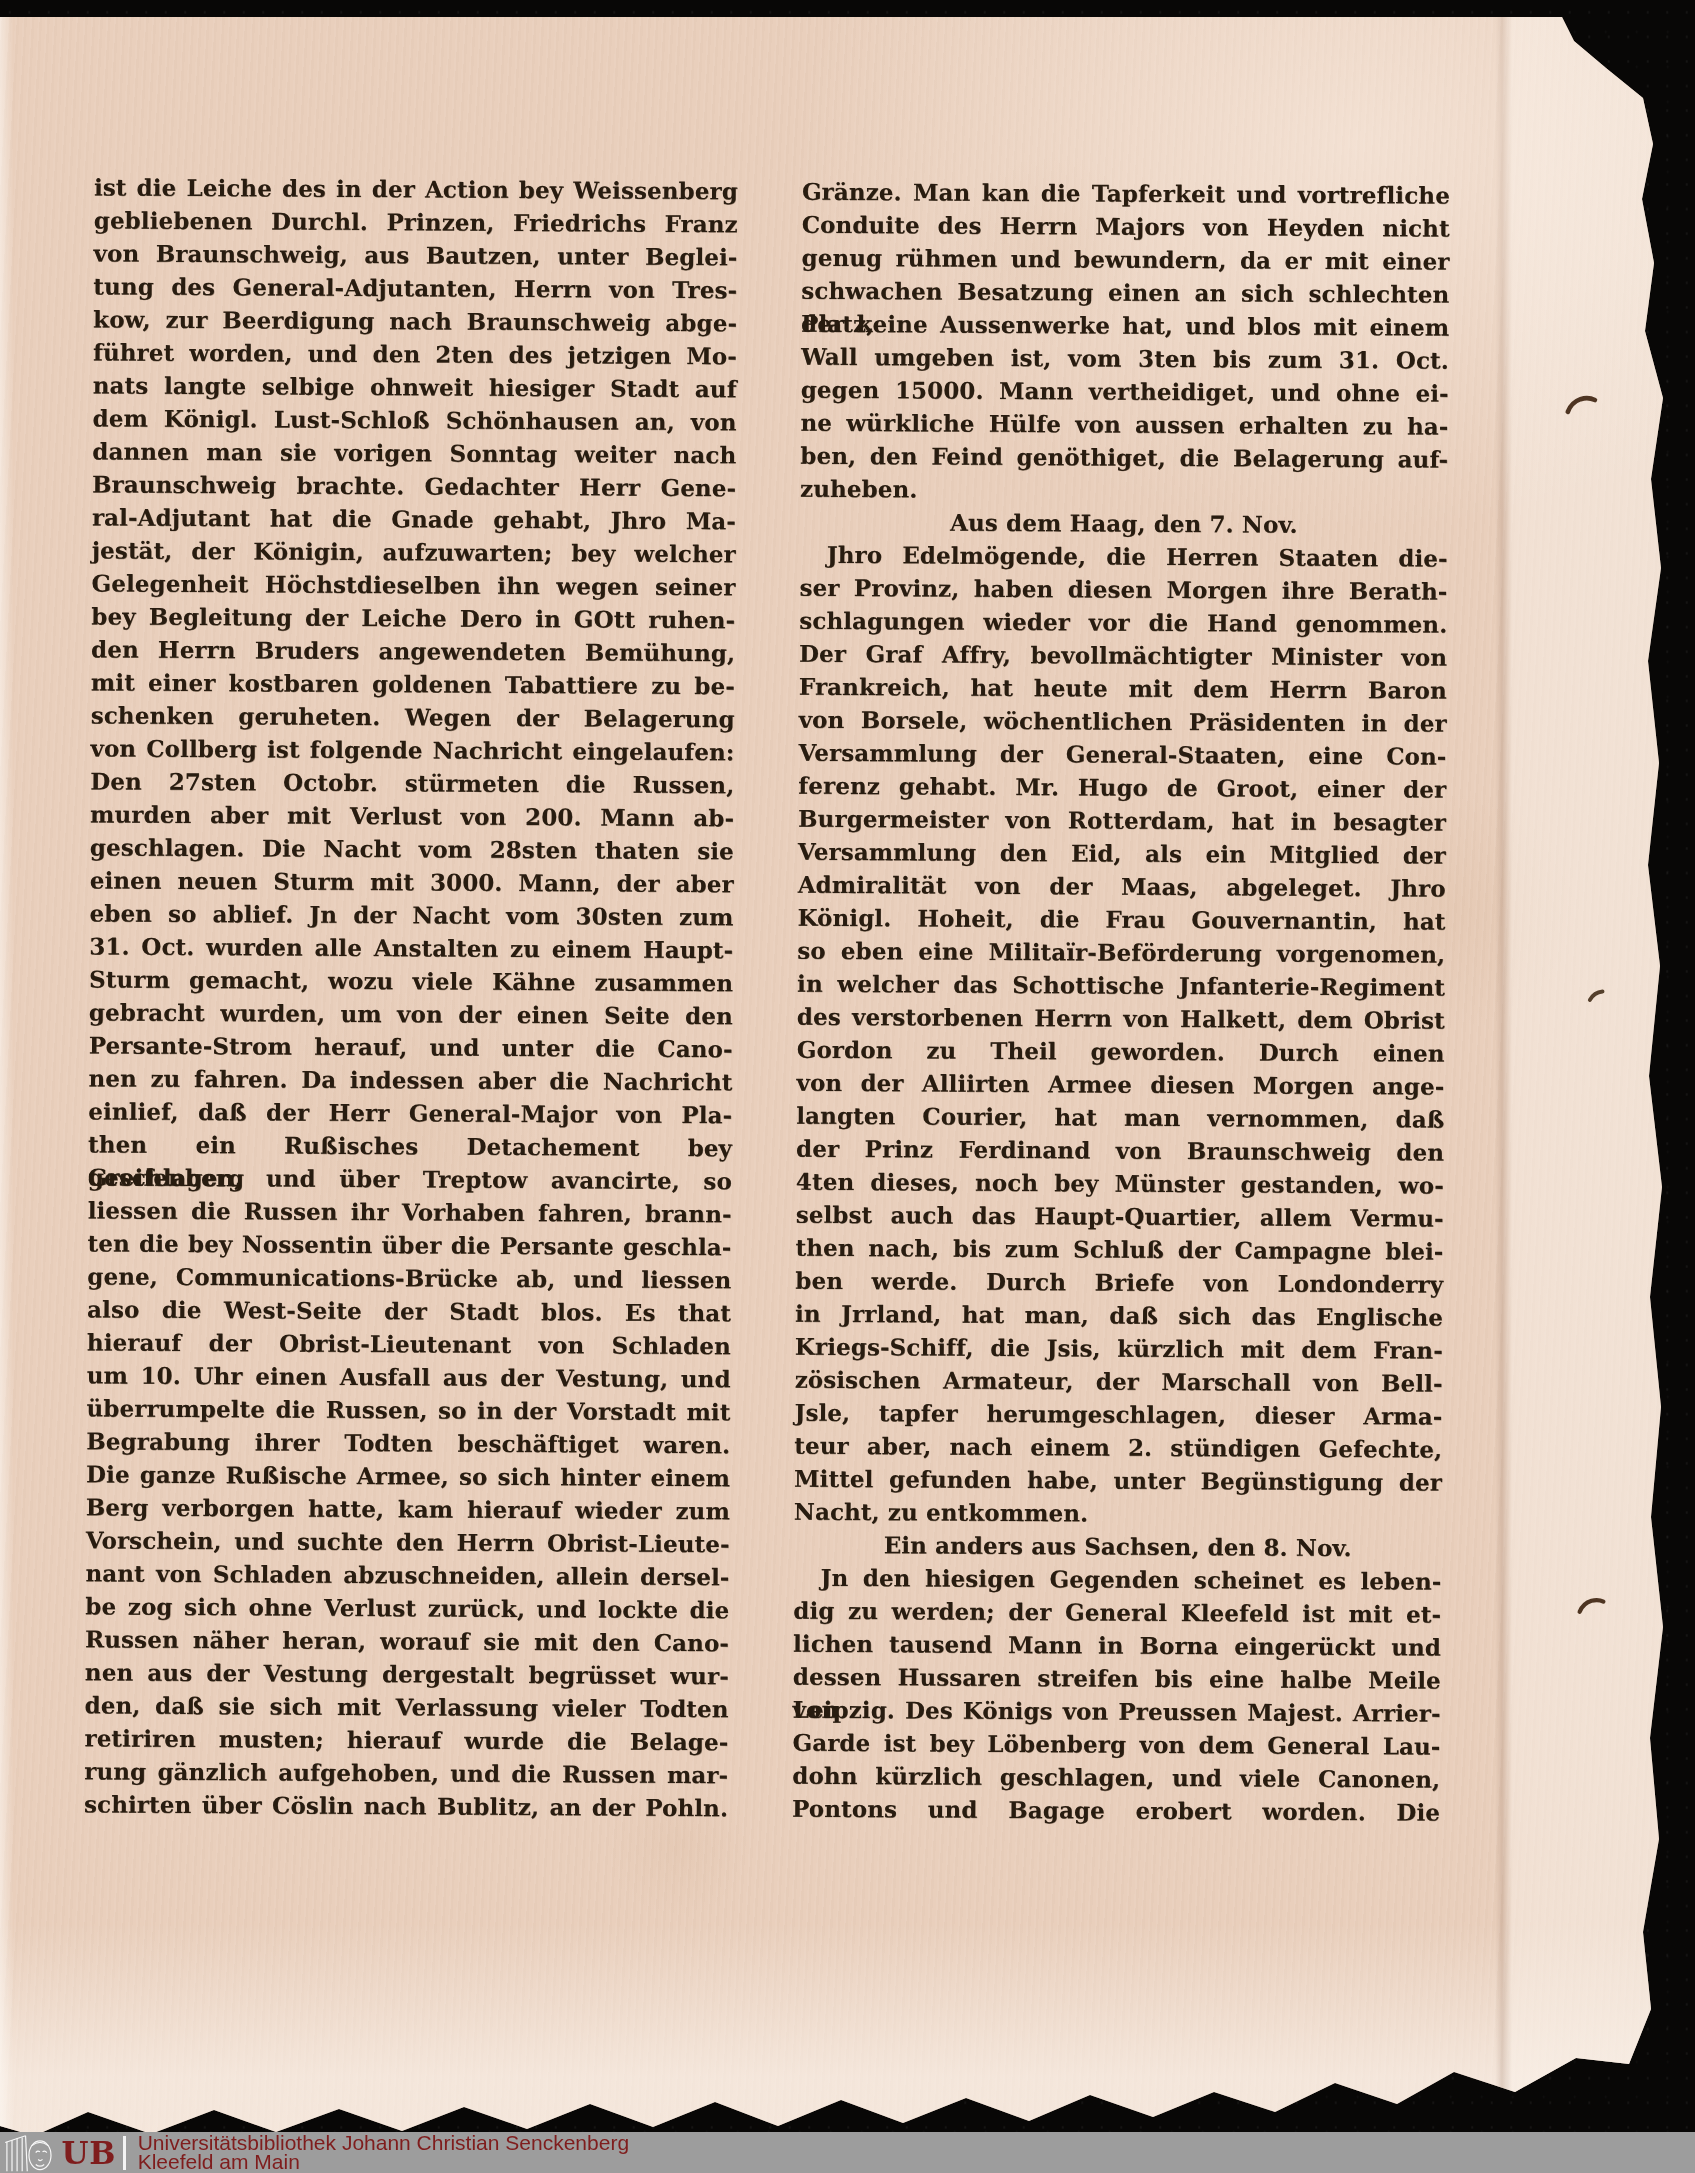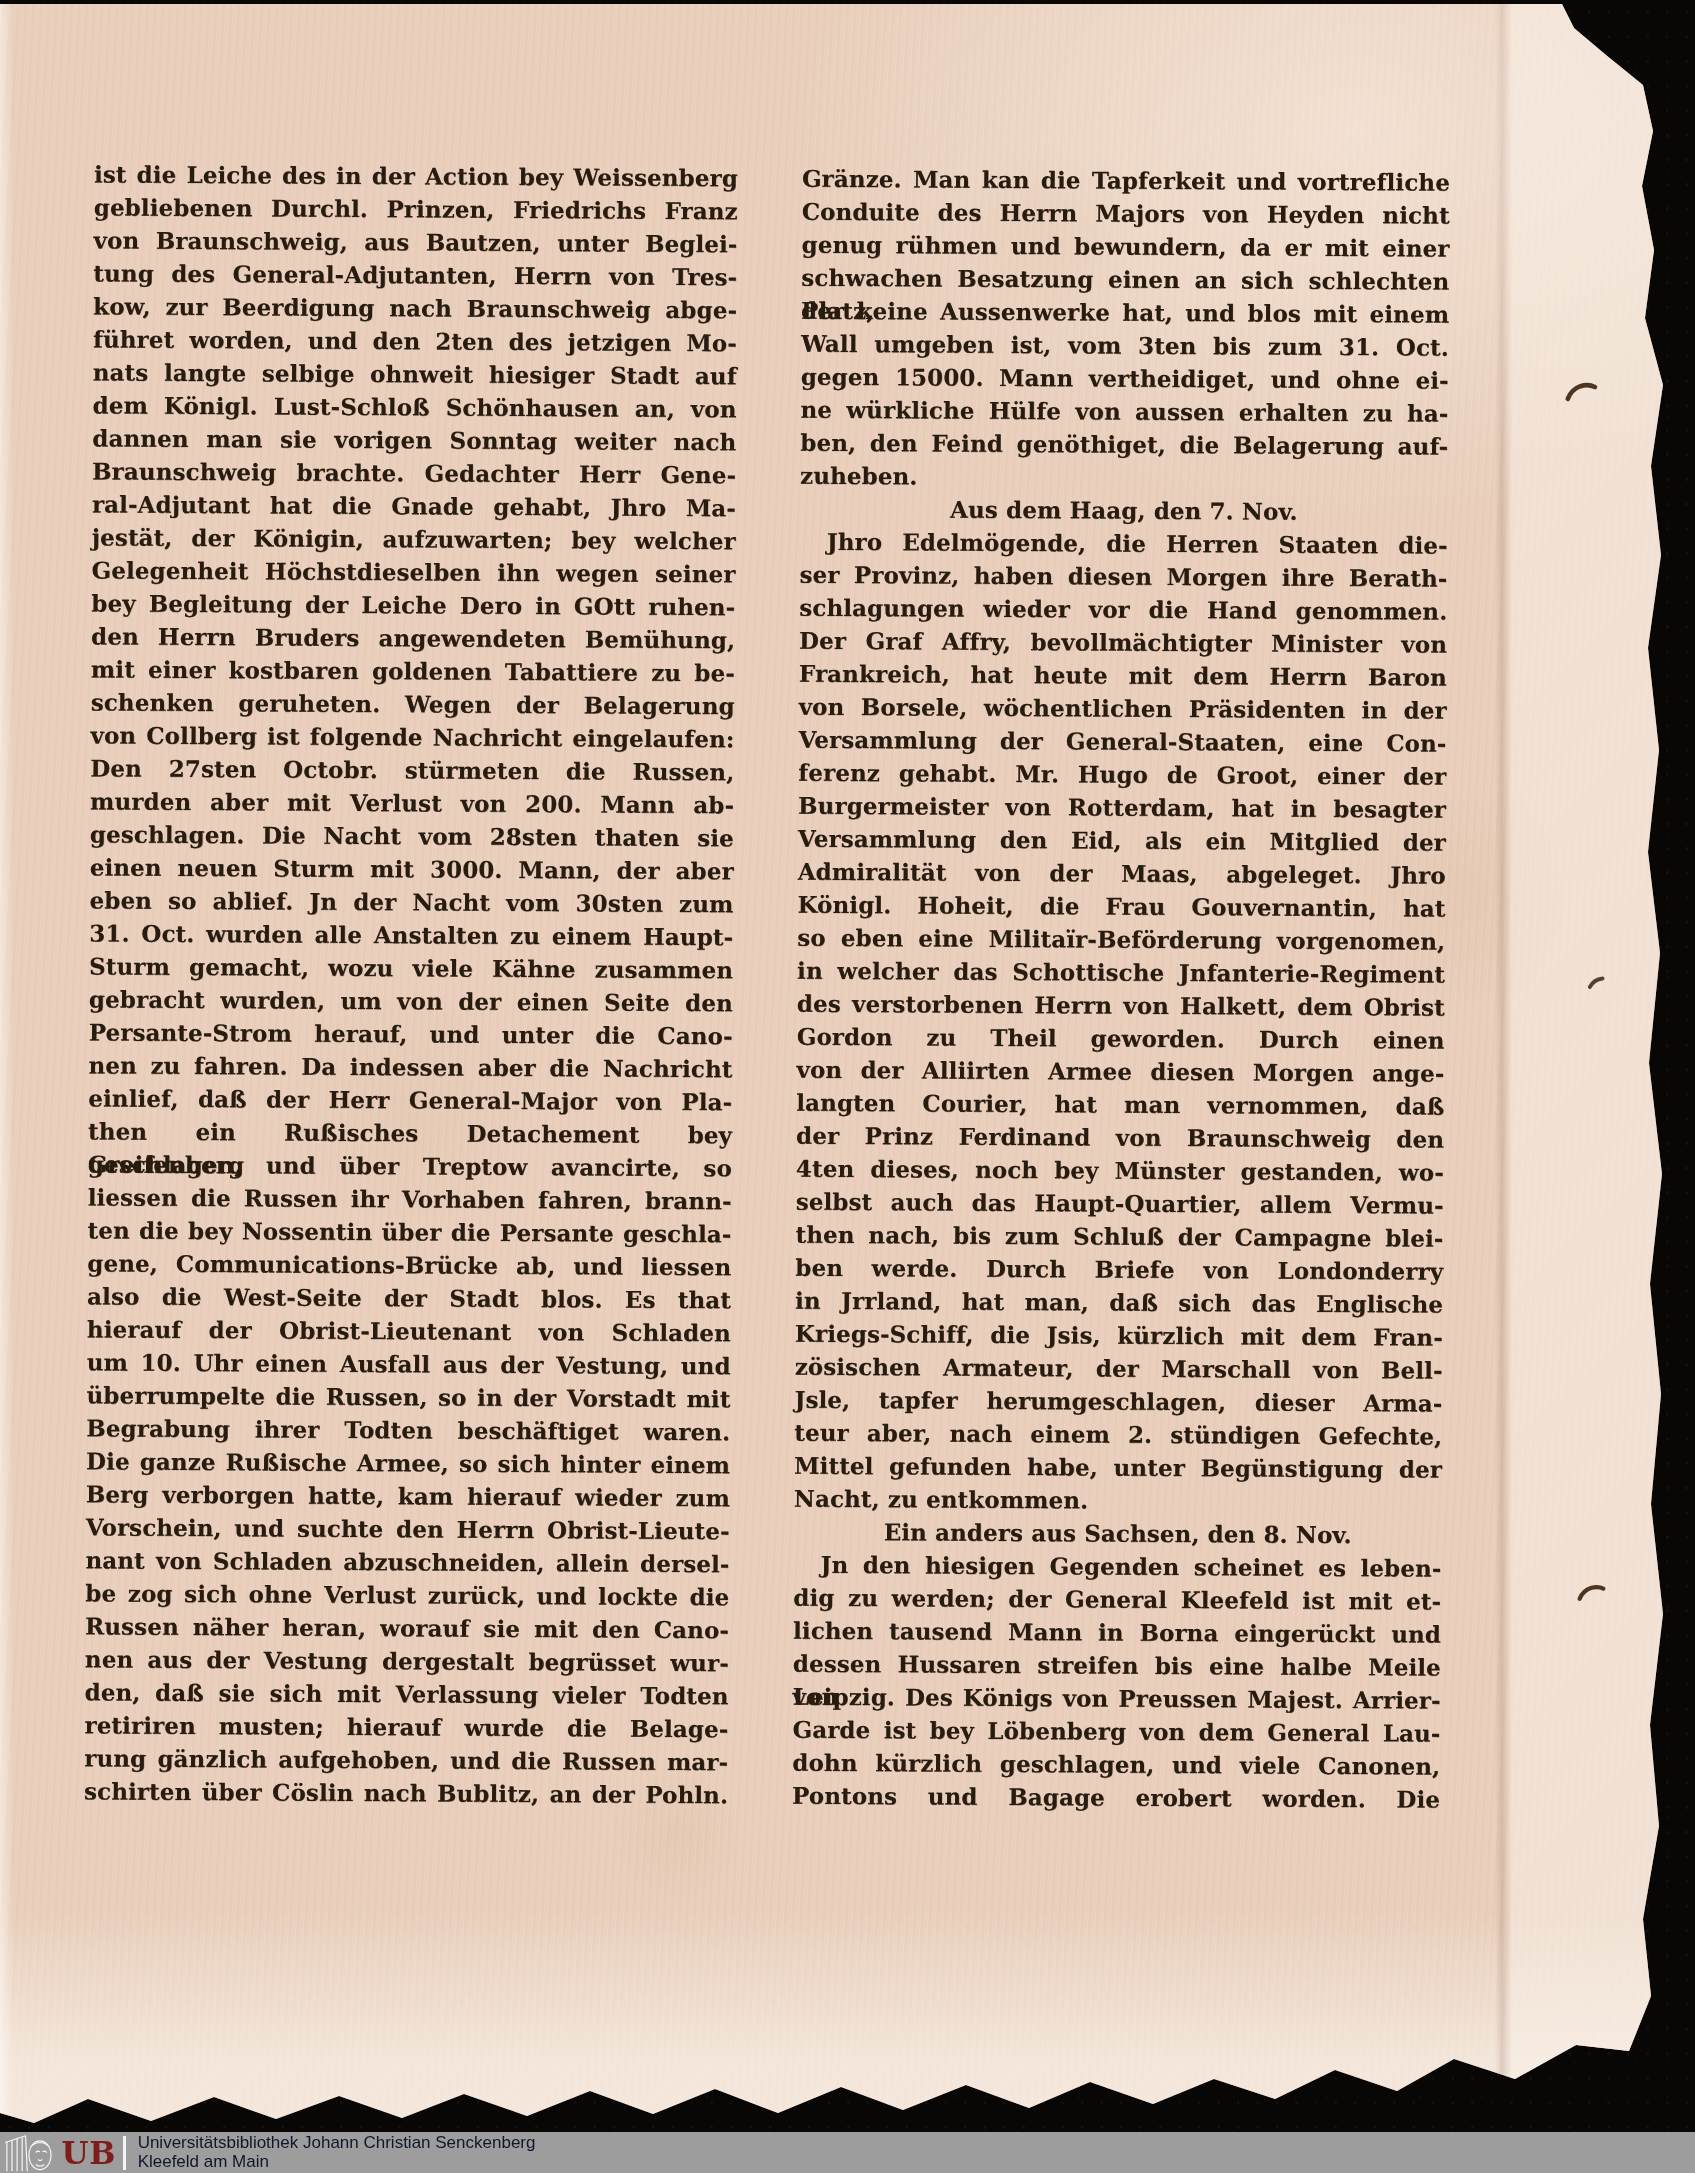--- a/index.html
+++ b/index.html
@@ -9,21 +9,21 @@
     background-image:
       radial-gradient(rgba(255,255,255,0.055) 0.8px, transparent 1.2px),
       radial-gradient(rgba(255,255,255,0.035) 0.8px, transparent 1.2px);
     background-size:19.5px 24.6px, 31px 35px;
     background-position:0 0, 9.3px 14.4px;
     font-family:"DejaVu Serif", serif;
   }
 
   
   .paper{
-    position:absolute;left:0;top:4px;width:1695px;height:2127px;
+    position:absolute;left:0;top:17px;width:1695px;height:2127px;
     background-color:#e9cfbc;
     background-image:
       linear-gradient(90deg, rgba(255,252,248,0.55) 0px, rgba(255,252,248,0) 13.6px),
       radial-gradient(ellipse 805px 551px at 80% 6%, rgba(255,246,238,0.45), transparent 70%),
       linear-gradient(90deg, transparent 1495px, rgba(134,99,78,0.20) 1502px, rgba(250,242,234,0.50) 1512px, rgba(249,241,233,0.55) 1657px),
       linear-gradient(180deg, transparent 1907px, rgba(252,246,240,0.60) 2060px),
       radial-gradient(circle 136px at 62% 11%, rgba(186,136,94,0.10), transparent 70%),
       radial-gradient(circle 195px at 24% 52%, rgba(198,158,118,0.09), transparent 70%),
       radial-gradient(circle 170px at 86% 42%, rgba(190,148,108,0.09), transparent 70%),
       radial-gradient(circle 102px at 40% 86%, rgba(186,140,100,0.08), transparent 70%),
@@ -68,22 +68,22 @@
     position:absolute;left:0;bottom:0;width:1695px;height:42px;
     background:#9d9d9d;display:flex;align-items:center;
   }
   .logo-wrap{display:flex;align-items:center;height:100%;padding-left:5.1px;}
   .ub-text{
     font-family:"DejaVu Serif", serif;font-weight:700;font-size:31px;
     color:#7f1d1d;line-height:1;margin-left:3.4px;letter-spacing:0.8px;
   }
   .footer-divider{width:2.5px;height:34px;background:#f3f3f3;margin:0 12px 0 6.8px;}
   .footer-text{
-    font-family:"Liberation Sans", sans-serif;color:#0f172a;
-    font-size:17px;line-height:18.6px;font-weight:400;
+    font-family:"Liberation Sans", sans-serif;color:#7f1d1d;
+    font-size:21px;line-height:18.6px;font-weight:400;
   }
 </style>
 </head>
 <body>
 
 <div class="paper">
   <div class="text-block">
     <div class="col col-left" id="col-left">
         <div class="line l-j">ist die Leiche des in der Action bey Weissenberg</div>
         <div class="line l-j">gebliebenen Durchl. Prinzen, Friedrichs Franz</div>

